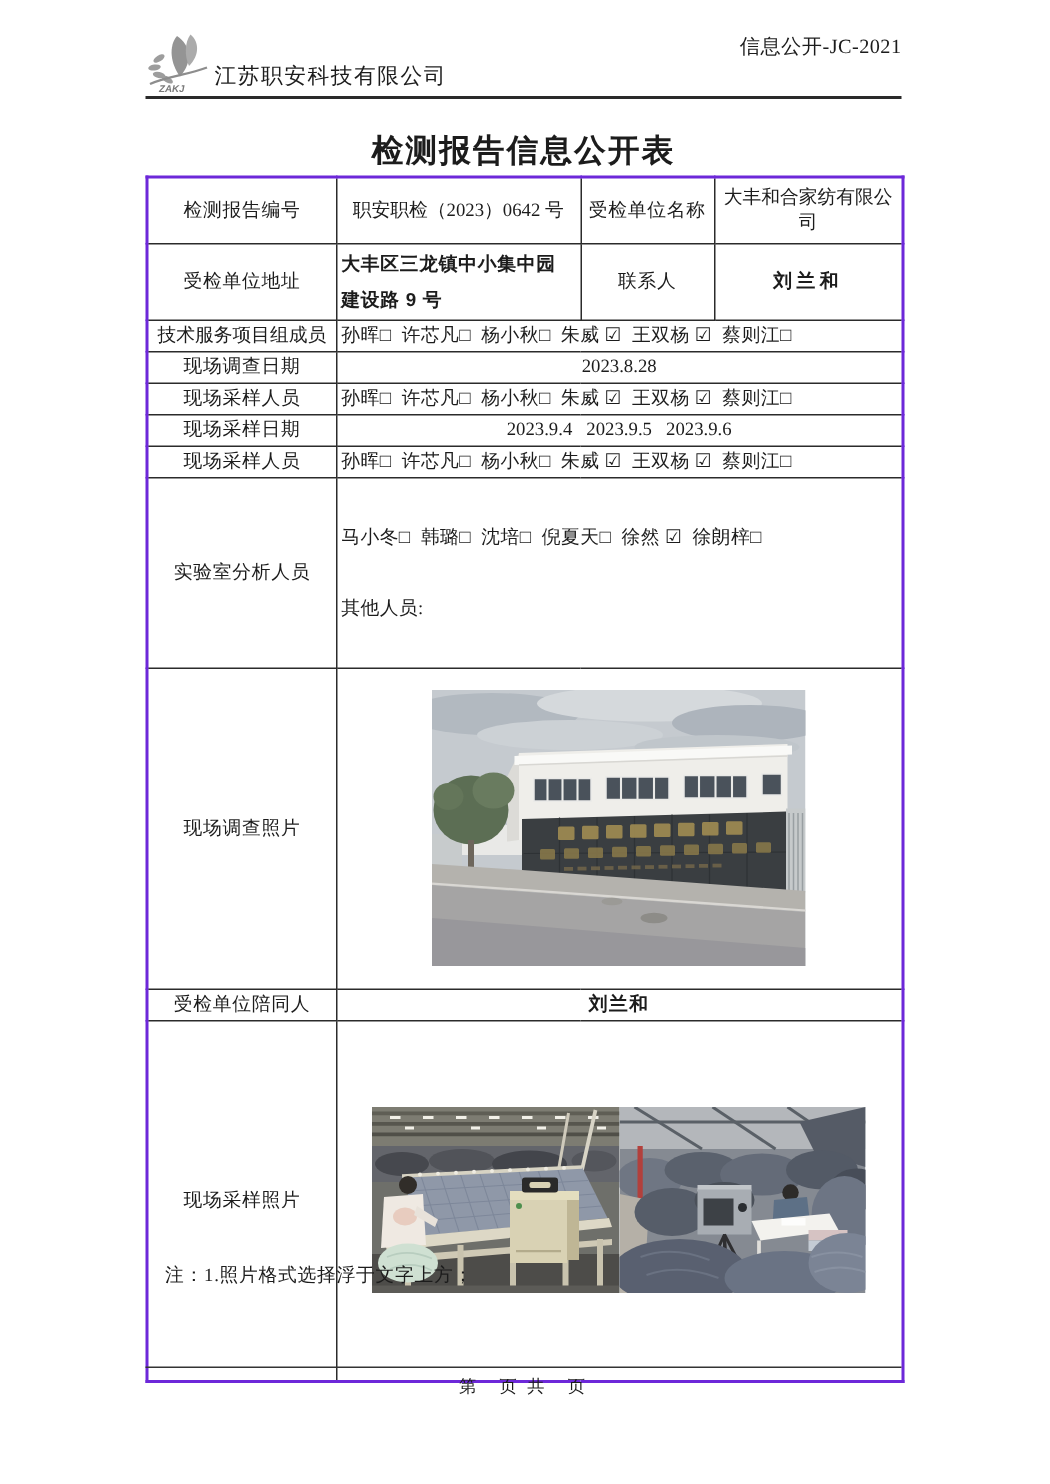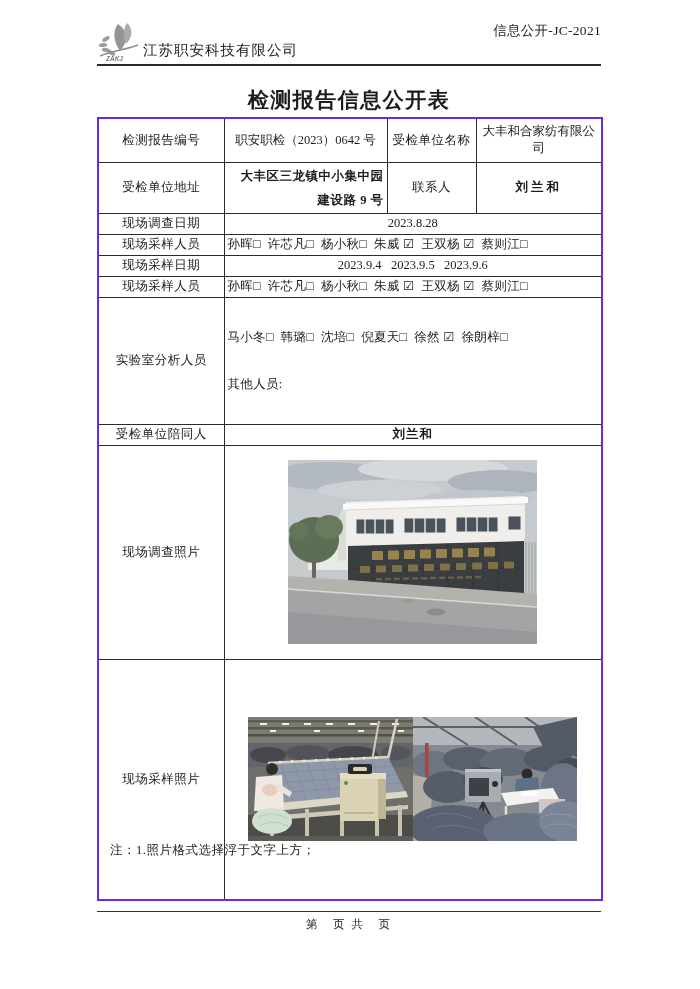--- a/index.html
+++ b/index.html
@@ -34,21 +34,21 @@
     border-collapse:collapse;border:2px solid #6d28d9;
   }
   .info-table td{
     border:1px solid #2b2b2b;padding:1px 3px;font-size:12.5px;
     vertical-align:middle;box-sizing:border-box;overflow:hidden;
   }
   .label{text-align:center;letter-spacing:0.5px;}
   .center{text-align:center;}
   .members{text-align:left;padding-left:7px;white-space:pre-wrap;letter-spacing:0.3px;}
   .addr{
-    text-align:right;font-family:Liberation Serif, serif;
+    text-align:left;font-family:Liberation Sans, sans-serif;
     font-weight:bold;font-size:13.5px;line-height:24px;letter-spacing:0.5px;
   }
   .contact-big{text-align:center;font-weight:bold;font-size:16.5px;letter-spacing:3px;}
   .escort{text-align:center;font-weight:bold;font-size:13.5px;letter-spacing:1px;}
   .datecell{text-align:center;white-space:pre-wrap;}
   .photocell{text-align:center;vertical-align:middle;padding:0;}
   .photo-wrap{font-size:0;line-height:0;}
   .photo-svg{display:inline-block;vertical-align:top;}
 
   
@@ -100,20 +100,24 @@
       <tr style="height:51px;">
         <td class="label">受检单位地址</td>
         <td class="addr">
           <div>大丰区三龙镇中小集中园</div>
           <div>建设路 9 号</div>
         </td>
         <td class="label">联系人</td>
         <td class="contact-big">刘兰和</td>
       </tr>
 
+      <tr style="height:21px;">
+        <td class="label" style="letter-spacing:0;">技术服务项目组成员</td>
+        <td class="members" colspan="3">孙晖□  许芯凡□  杨小秋□  朱威 ☑  王双杨 ☑  蔡则江□</td>
+      </tr>
 
       <tr style="height:21px;">
         <td class="label">现场调查日期</td>
         <td class="datecell" colspan="3">2023.8.28</td>
       </tr>
 
       <tr style="height:21px;">
         <td class="label">现场采样人员</td>
         <td class="members" colspan="3">孙晖□  许芯凡□  杨小秋□  朱威 ☑  王双杨 ☑  蔡则江□</td>
       </tr>
@@ -127,25 +131,20 @@
         <td class="label">现场采样人员</td>
         <td class="members" colspan="3">孙晖□  许芯凡□  杨小秋□  朱威 ☑  王双杨 ☑  蔡则江□</td>
       </tr>
 
       <tr style="height:45px;">
         <td class="label">实验室分析人员</td>
         <td class="members" colspan="3">
           <div>马小冬□  韩璐□  沈培□  倪夏天□  徐然 ☑  徐朗梓□</div>
           <div>其他人员:</div>
         </td>
-      </tr>
-
-      <tr style="height:21px;">
-        <td class="label">受检单位陪同人</td>
-        <td class="escort" colspan="3">刘兰和</td>
       </tr>
 
       <tr style="height:214px;">
         <td class="label">现场调查照片</td>
         <td class="photocell" colspan="3">
           <svg class="photo-svg" width="249" height="184" viewBox="0 0 249 184">
             <rect width="249" height="184" fill="#c5cacf"></rect>
             <ellipse cx="40" cy="16" rx="58" ry="14" fill="#b2b9c0"></ellipse>
             <ellipse cx="145" cy="9" rx="75" ry="12" fill="#d5d9dc"></ellipse>
             <ellipse cx="212" cy="22" rx="52" ry="12" fill="#adb4bc"></ellipse>
@@ -239,20 +238,25 @@
             </g>
 
             <polygon points="0,116 60,120 236,133 249,134 249,148 0,130" fill="#b4b2ad"></polygon>
             <polygon points="0,130 249,148 249,184 0,184" fill="#a5a4a4"></polygon>
             <polygon points="0,152 249,172 249,184 0,184" fill="#98979b"></polygon>
             <path d="M0,129 L249,147" stroke="#d9d7d3" stroke-width="1.5"></path>
             <ellipse cx="148" cy="152" rx="9" ry="3.5" fill="#8d8c88"></ellipse>
             <ellipse cx="120" cy="141" rx="7" ry="2.5" fill="#9b9a96"></ellipse>
           </svg>
         </td>
+      </tr>
+
+      <tr style="height:21px;">
+        <td class="label">受检单位陪同人</td>
+        <td class="escort" colspan="3">刘兰和</td>
       </tr>
 
       <tr style="height:241px;">
         <td class="label">现场采样照片</td>
         <td class="photocell" colspan="3">
           <div class="photo-wrap">
             <svg class="photo-svg" width="165" height="124" viewBox="0 0 165 124">
               <rect width="165" height="124" fill="#6e6f6a"></rect>
 
               <rect x="0" y="0" width="165" height="26" fill="#7d7c72"></rect>

